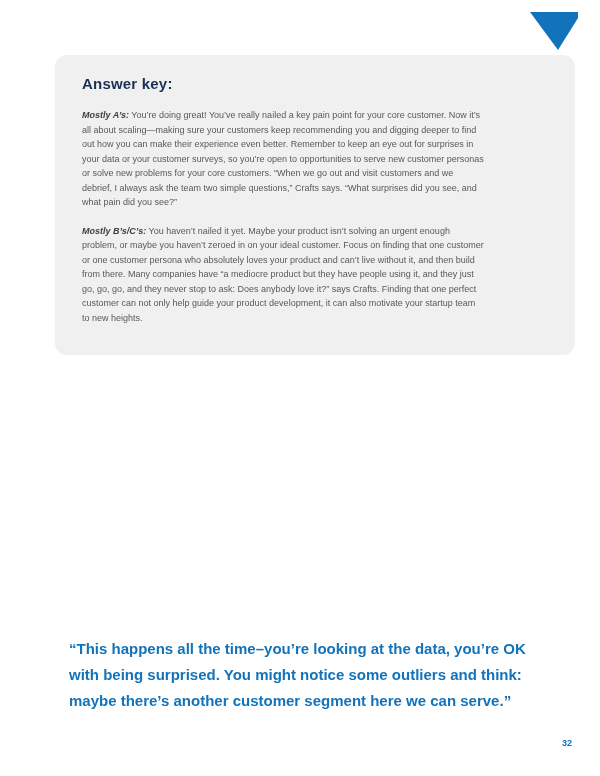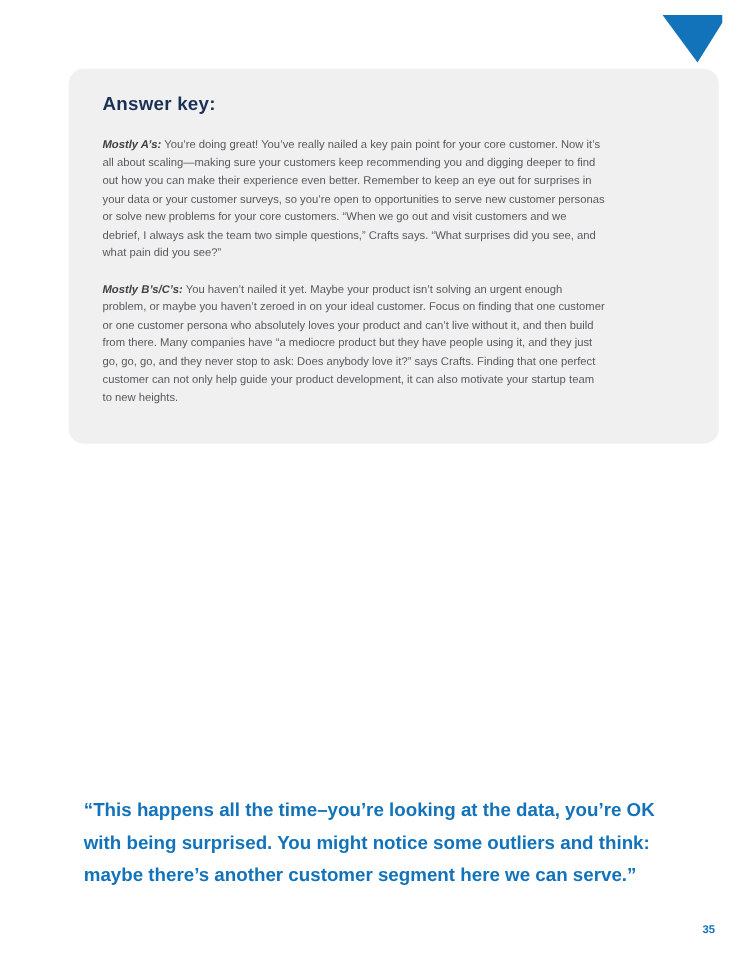--- a/index.html
+++ b/index.html
@@ -47,26 +47,25 @@
     max-width: 402px;
   }
   .answer-box p:last-child { margin-bottom: 0; }
   .lead {
     font-weight: bold;
     font-style: italic;
     color: #414042;
   }
   .pull-quote {
     position: absolute;
-    left: 36px;
+    left: 52px;
     top: 630px;
     width: 512px;
     display: flex;
     align-items: flex-end;
-    gap: 14px;
   }
   .quote-bar {
     width: 5px;
     background: #1373ba;
     flex: 0 0 5px;
     margin-right: 12px;
   }
   .pull-quote p {
     font-size: 15px;
     font-weight: bold;
@@ -100,15 +99,15 @@
 
     <p><span class="lead">Mostly B’s/C’s:</span><span> You haven’t nailed it yet. Maybe your product isn’t solving an urgent enough problem, or maybe you haven’t zeroed in on your ideal customer. Focus on finding that one customer or one customer persona who absolutely loves your product and can’t live without it, and then build from there. Many companies have “a mediocre product but they have people using it, and they just go, go, go, and they never stop to ask: Does anybody love it?” says Crafts. Finding that one perfect customer can not only help guide your product development, it can also motivate your startup team to new heights.</span></p>
 
   </div>
 
   <div class="pull-quote">
     <div class="quote-bar"></div>
     <p>“This happens all the time–you’re looking at the data, you’re OK with being surprised. You might notice some outliers and think: maybe there’s another customer segment here we can serve.”</p>
   </div>
 
-  <div class="page-number">35</div>
+  <div class="page-number">32</div>
 
 </div>
 
 </body></html>

